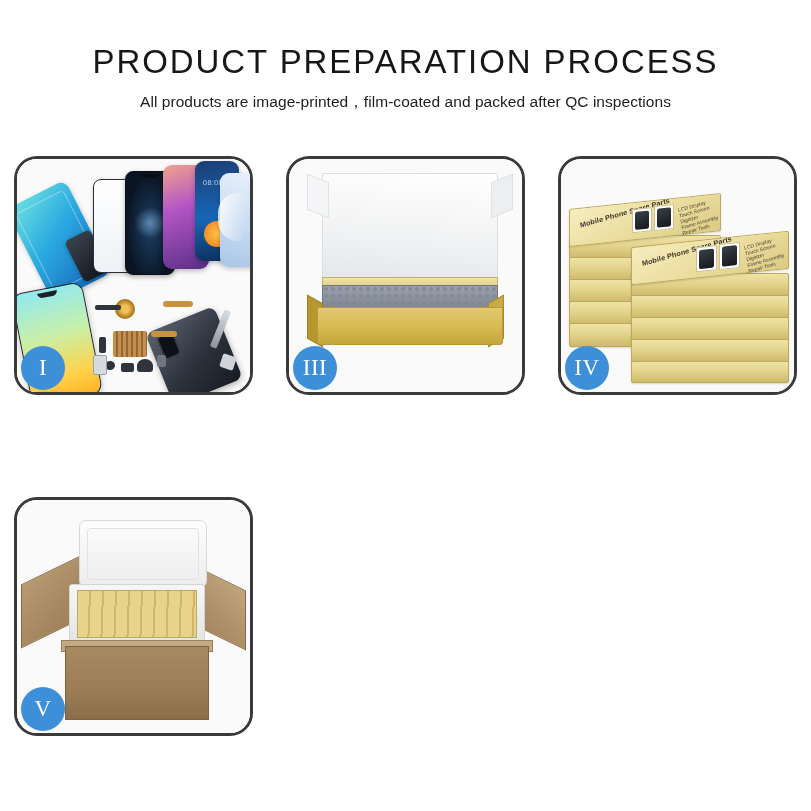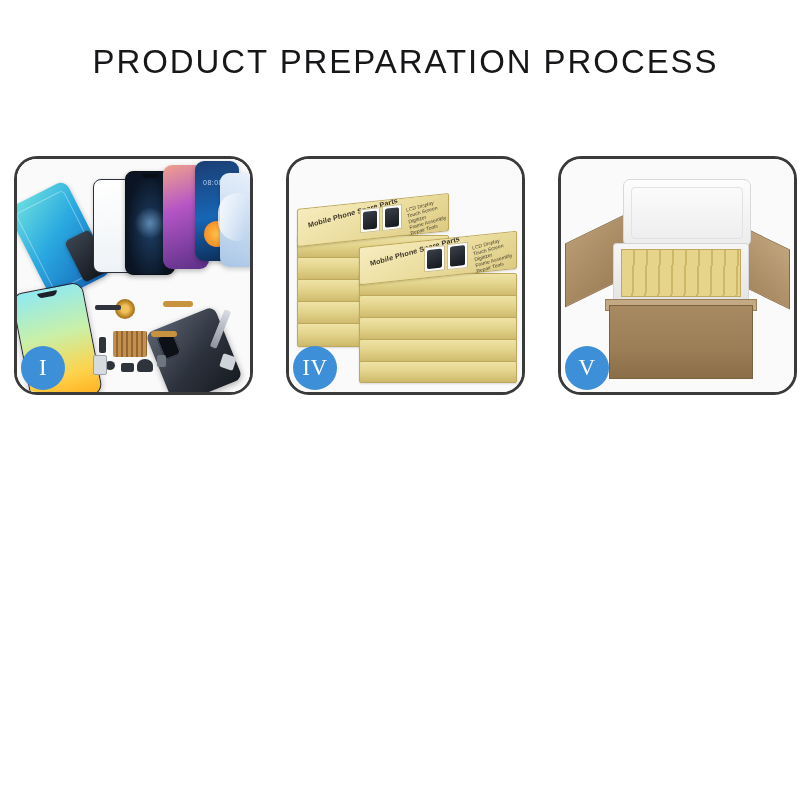--- a/index.html
+++ b/index.html
@@ -398,20 +398,21 @@
     position:absolute; width:24px; height:28px;
     background:rgba(150,126,92,.55);
     border:1px solid rgba(130,108,76,.5);
   }
 </style>
 </head>
 <body>
 
 <div class="header">
   <h1 class="title">PRODUCT PREPARATION PROCESS</h1>
+  <p class="subtitle">All products are image-printed，film-coated and packed after QC inspections</p>
 </div>
 
 <div class="grid">
 
   <div class="panel">
     <div class="panel-clip">
       <div class="scene">
         <div class="p1-bg"></div>
         <div class="scr-teal"></div>
         <div class="scr-dark-small"></div>
@@ -439,20 +440,33 @@
         <div class="part" style="left:140px;top:196px;width:9px;height:12px;background:#6e767f;"></div>
         <div class="part" style="left:76px;top:196px;width:12px;height:18px;background:#d7dbe0;border:1px solid #9aa1aa;"></div>
         <div class="screwdriver"></div>
         <div class="part" style="left:204px;top:196px;width:14px;height:14px;background:#cfd4da;transform:rotate(18deg);"></div>
       </div>
     </div>
     <div class="badge">I</div>
   </div>
 
 
+  <div class="panel">
+    <div class="panel-clip">
+      <div class="scene">
+        <div class="b3-lid"></div>
+        <div class="b3-back"></div>
+        <div class="b3-foam"></div>
+        <div class="b3-side-l"></div>
+        <div class="b3-side-r"></div>
+        <div class="b3-front"></div>
+      </div>
+    </div>
+    <div class="badge">III</div>
+  </div>
 
   <div class="panel">
     <div class="panel-clip">
       <div class="scene">
         <div class="stack">
 
           <div class="kbox" style="left:0px;top:58px;width:150px;height:22px;"></div>
           <div class="kbox" style="left:0px;top:80px;width:150px;height:22px;"></div>
           <div class="kbox" style="left:0px;top:102px;width:150px;height:22px;"></div>
           <div class="kbox" style="left:0px;top:124px;width:150px;height:22px;"></div>

